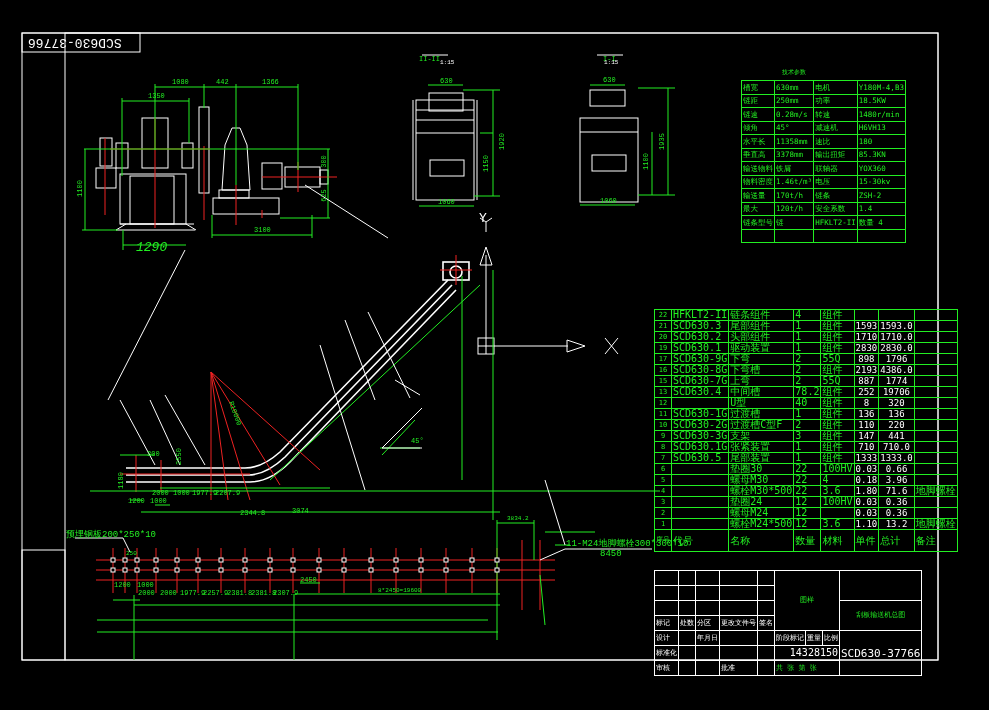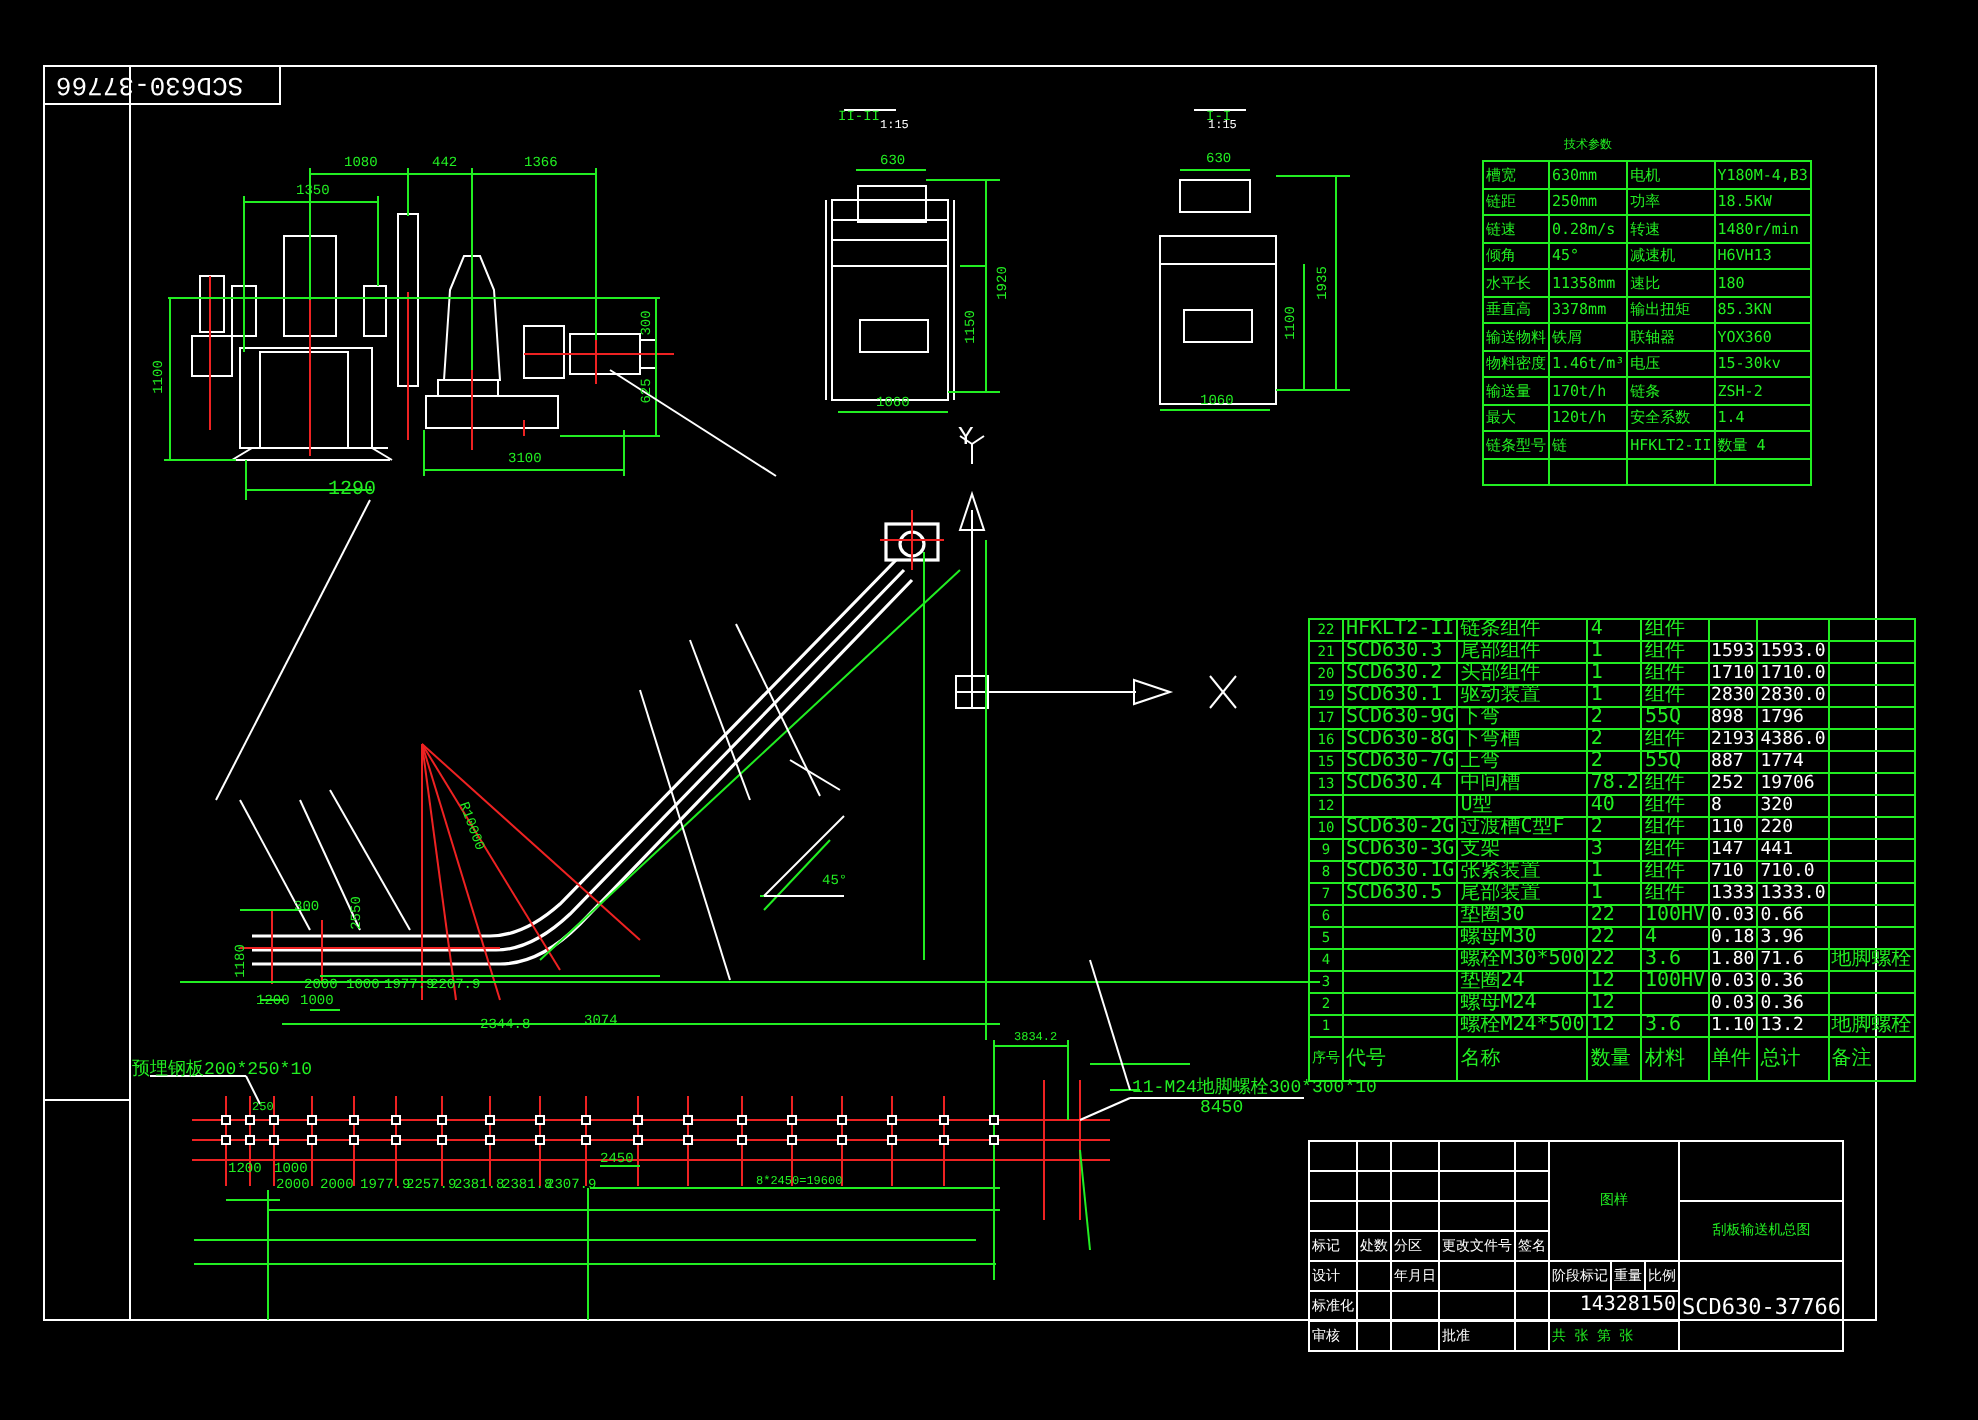--- a/index.html
+++ b/index.html
@@ -5,21 +5,21 @@
   html,body{margin:0;padding:0;background:#000;}
   body{width:989px;height:710px;position:relative;overflow:hidden;font-family:"DejaVu Sans Mono",monospace;}
   #canvas{position:absolute;left:0;top:0;width:989px;height:710px;background:#000;}
   svg{position:absolute;left:0;top:0;}
   .txt{position:absolute;white-space:nowrap;line-height:1;font-family:"Liberation Mono","DejaVu Sans Mono",monospace;}
   .g{color:#22ee22;}
   .w{color:#ffffff;}
   .tbl{position:absolute;border-collapse:collapse;}
   .tbl td{padding:0 1px;overflow:hidden;white-space:nowrap;line-height:1;}
   .bom td{border:1px solid #22ee22;height:9.5px;font-size:10px;color:#22ee22;}
-  .bom td.num{color:#fff;text-align:left;font-size:9px;}
+  .bom td.num{color:#fff;text-align:center;font-size:9px;}
   .bom td.idx{font-size:7px;width:10px;text-align:center;}
   .spec td{border:1px solid #22ee22;height:12.5px;font-size:7.5px;color:#22ee22;}
   .title td{border:1px solid #fff;font-size:7px;color:#fff;height:14px;}
   .lrev td{border:1px solid #fff;height:11px;font-size:7px;color:#fff;text-align:center;}
 </style>
 </head>
 <body>
 
 <div id="canvas">
 
@@ -265,21 +265,21 @@
 <div class="txt w" style="left:28px;top:36px;font-size:13px;transform:rotate(180deg);transform-origin:center;">SCD630-37766</div>
 
 <div class="txt g" style="left:172px;top:79px;font-size:7px;">1080</div>
 <div class="txt g" style="left:216px;top:79px;font-size:7px;">442</div>
 <div class="txt g" style="left:262px;top:79px;font-size:7px;">1366</div>
 <div class="txt g" style="left:148px;top:93px;font-size:7px;">1350</div>
 <div class="txt g" style="left:72px;top:185px;font-size:7px;transform:rotate(-90deg);">1100</div>
 <div class="txt g" style="left:318px;top:158px;font-size:7px;transform:rotate(-90deg);">300</div>
 <div class="txt g" style="left:318px;top:192px;font-size:7px;transform:rotate(-90deg);">625</div>
 <div class="txt g" style="left:254px;top:227px;font-size:7px;">3100</div>
-<div class="txt g" style="left:164px;top:241px;font-size:10px;">1290</div>
+<div class="txt g" style="left:136px;top:241px;font-size:13px;font-style:italic;">1290</div>
 
 <div class="txt g" style="left:419px;top:56px;font-size:7px;">II-II</div>
 <div class="txt w" style="left:440px;top:60px;font-size:6px;">1:15</div>
 <div class="txt g" style="left:440px;top:78px;font-size:7px;">630</div>
 <div class="txt g" style="left:438px;top:199px;font-size:7px;">1060</div>
 <div class="txt g" style="left:478px;top:160px;font-size:7px;transform:rotate(-90deg);">1150</div>
 <div class="txt g" style="left:494px;top:138px;font-size:7px;transform:rotate(-90deg);">1920</div>
 <div class="txt g" style="left:603px;top:56px;font-size:7px;">I-I</div>
 <div class="txt w" style="left:604px;top:60px;font-size:6px;">1:15</div>
 <div class="txt g" style="left:603px;top:77px;font-size:7px;">630</div>
@@ -494,20 +494,30 @@
           <td class="idx">12</td>
           <td></td>
           <td>U型</td>
           <td>40</td>
           <td>组件</td>
           <td class="num">8</td>
           <td class="num">320</td>
           <td></td>
         </tr>
         <tr>
+          <td class="idx">11</td>
+          <td>SCD630-1G</td>
+          <td>过渡槽</td>
+          <td>1</td>
+          <td>组件</td>
+          <td class="num">136</td>
+          <td class="num">136</td>
+          <td></td>
+        </tr>
+        <tr>
           <td class="idx">10</td>
           <td>SCD630-2G</td>
           <td>过渡槽C型F</td>
           <td>2</td>
           <td>组件</td>
           <td class="num">110</td>
           <td class="num">220</td>
           <td></td>
         </tr>
         <tr>

